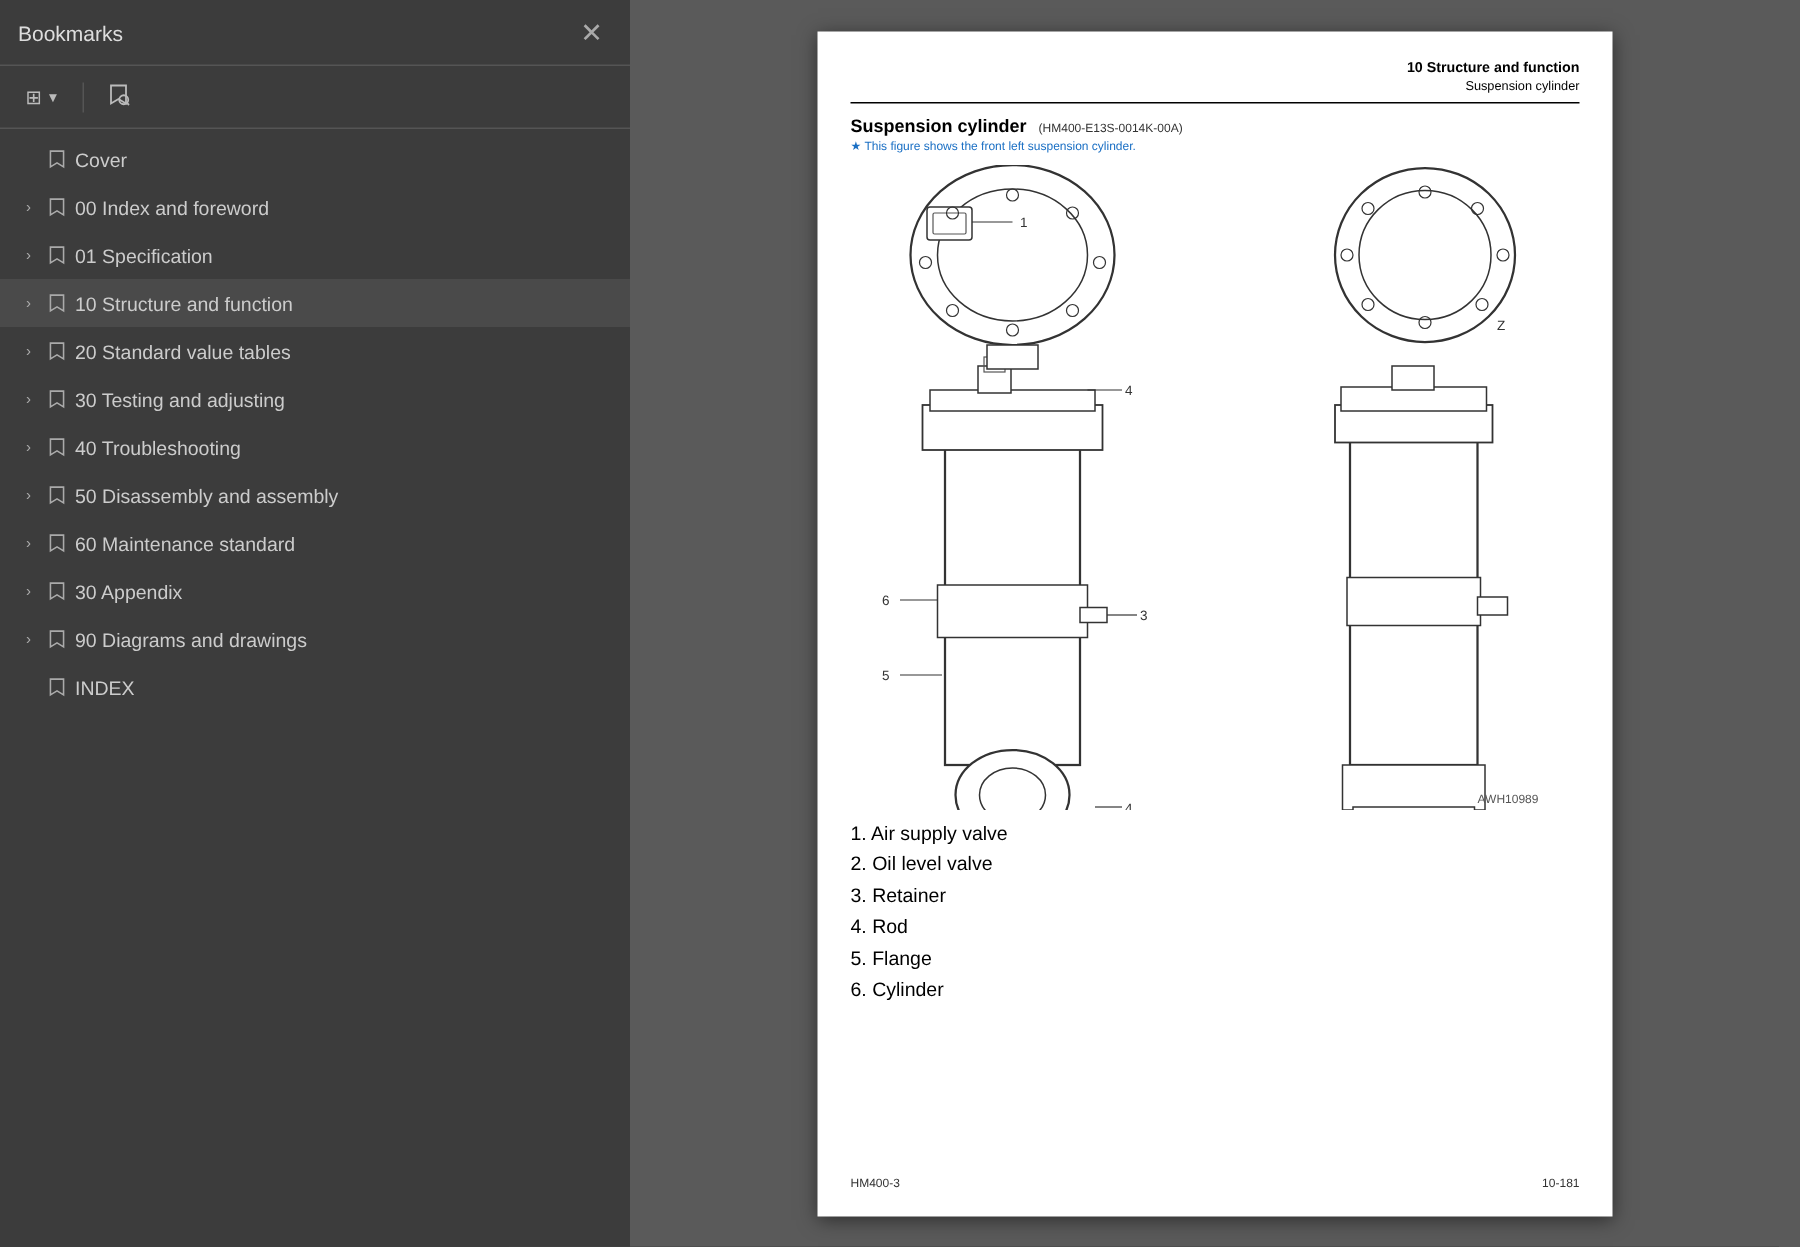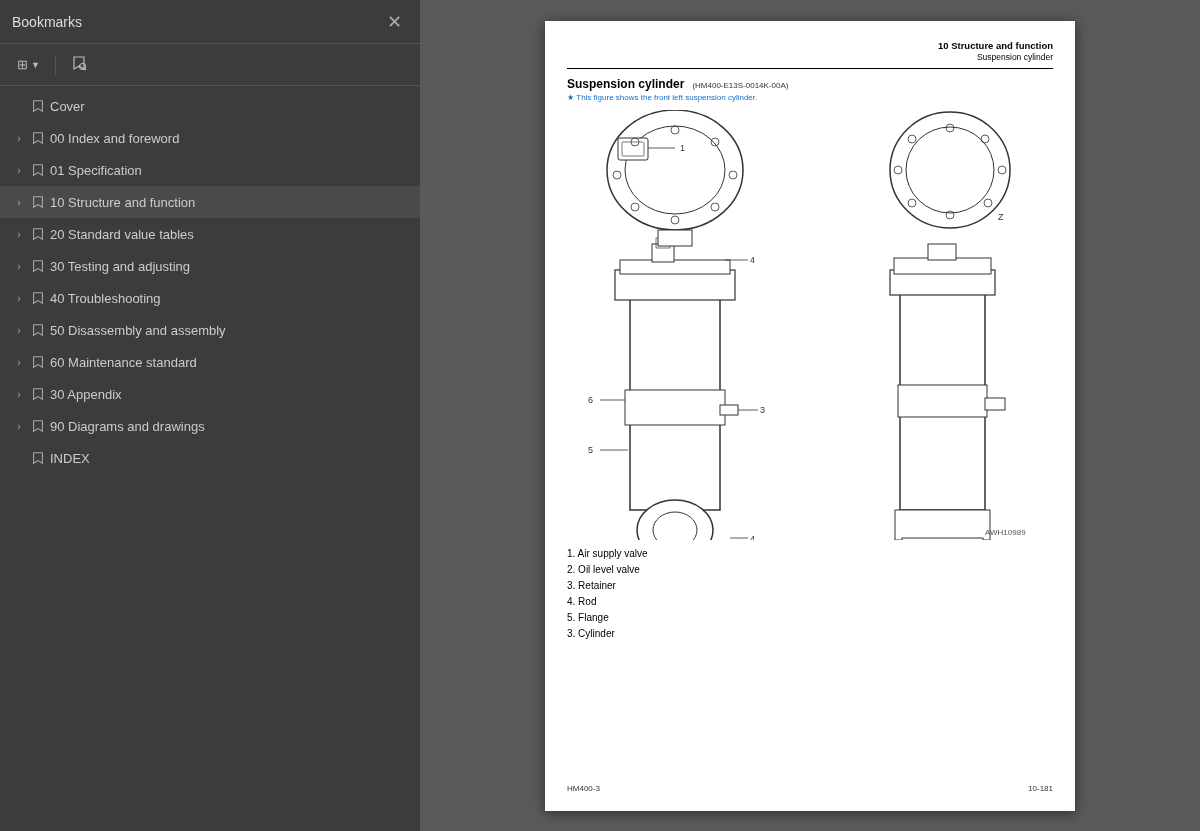--- a/index.html
+++ b/index.html
@@ -228,21 +228,21 @@
       position: relative;
     }
 
     .cylinder-svg {
       width: 100%;
       max-width: 480px;
     }
 
     .legend-block {
       margin-top: 6px;
-      font-size: 10px;
+      font-size: 13px;
       color: #000;
       line-height: 1.6;
       align-self: flex-start;
     }
 
     .page-footer {
       display: flex;
       justify-content: space-between;
       align-items: flex-end;
       margin-top: 4px;
@@ -517,21 +517,21 @@
 
         <text x="415" y="425" font-size="8" fill="#555">AWH10989</text>
       </svg>
 
       <div class="legend-block" id="legend-container">
           <div>1.  Air supply valve</div>
           <div>2.  Oil level valve</div>
           <div>3.  Retainer</div>
           <div>4.  Rod</div>
           <div>5.  Flange</div>
-          <div>3.  Cylinder</div>
+          <div>6.  Cylinder</div>
         </div>
     </div>
 
     <div class="page-footer">
       <span class="page-footer-left">HM400-3</span>
       <span class="page-footer-right">10-181</span>
     </div>
   </div>
 </div>
 

